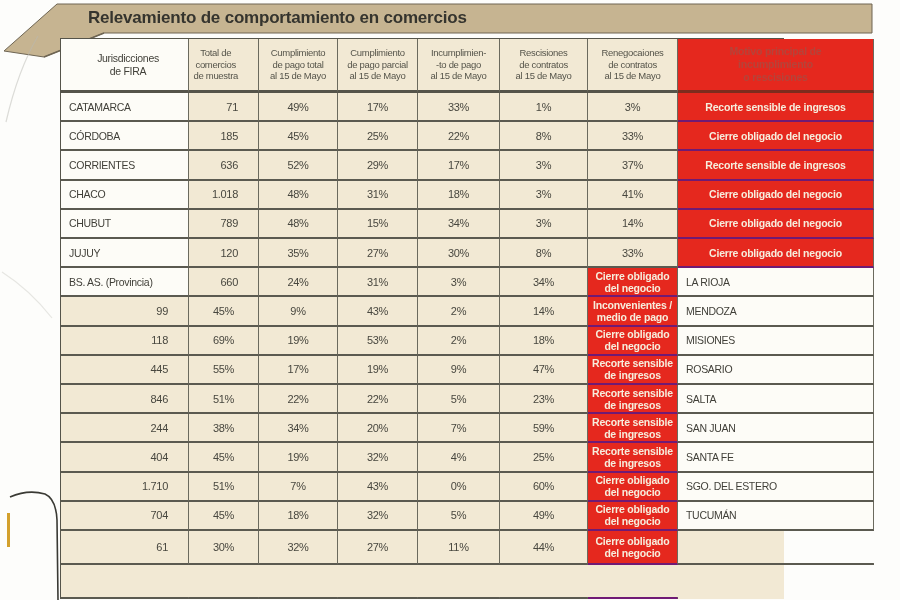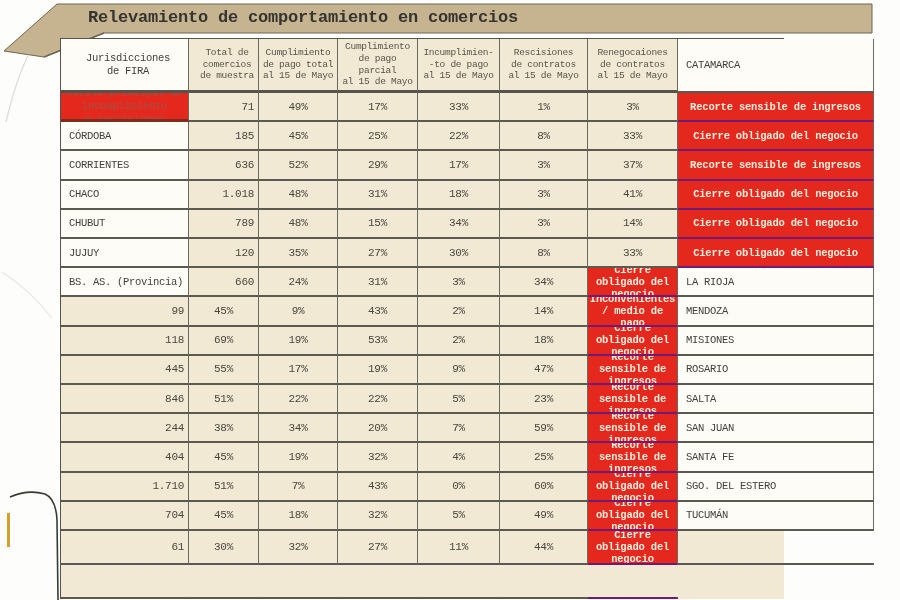--- a/index.html
+++ b/index.html
@@ -1,21 +1,21 @@
 <!DOCTYPE html>
 <html><head>
 <meta charset="utf-8">
 <style>
   html,body{margin:0;padding:0;}
   #stage{
     position:relative;
     width:900px;height:600px;
     background:#fdfdfb;
     overflow:hidden;
-    font-family:Liberation Mono, monospace;
+    font-family:Liberation Sans, sans-serif;
   }
   
   #banner-svg{position:absolute;left:0;top:0;}
   #page-title{
     position:absolute;left:88px;top:8px;
     font-size:17px;font-weight:bold;color:#35342e;
     letter-spacing:-0.2px;white-space:nowrap;
   }
   
   #data-table{
@@ -47,21 +47,21 @@
     background:#f2e9d4;
     padding:1px 1px;
   }
   .cell.header.c0{background:#fdfcf7;}
   .cell.header.c7{
     background:#e5281e;color:#b5443a;font-weight:bold;
     border-bottom:3px solid #7e2c1e;
   }
   
   .cell.c0{background:#fdfcf7;padding-left:8px;color:#403f38;font-size:10.5px;}
-  .cell.c1{justify-content:flex-end;padding-right:4px;}
+  .cell.c1{justify-content:flex-end;padding-right:20px;}
   .cell.c2,.cell.c3,.cell.c4,.cell.c5,.cell.c6{justify-content:center;}
   .cell.c7{
     background:#e5281e;color:#f6eedd;font-weight:bold;
     justify-content:center;text-align:center;
     font-size:10.5px;letter-spacing:-0.2px;
     border-bottom:2px solid #701a75;
   }
   .cell.total-row{font-weight:bold;color:#2e2d27;margin-top:32px;}
   .cell.total-row.c7{color:#fcf6e8;}
   
@@ -93,24 +93,24 @@
 al 15 de Mayo</div>
       <div class="cell header c4">Incumplimien-
 -to de pago
 al 15 de Mayo</div>
       <div class="cell header c5">Rescisiones
 de contratos
 al 15 de Mayo</div>
       <div class="cell header c6">Renegocaiones
 de contratos
 al 15 de Mayo</div>
-      <div class="cell c0">CATAMARCA</div>
       <div class="cell header c7">Motivo principal de
 incumplimiento
 o rescisiones</div>
+      <div class="cell c0">CATAMARCA</div>
       <div class="cell c1">71</div>
       <div class="cell c2">49%</div>
       <div class="cell c3">17%</div>
       <div class="cell c4">33%</div>
       <div class="cell c5">1%</div>
       <div class="cell c6">3%</div>
       <div class="cell c7">Recorte sensible de ingresos</div>
       <div class="cell c0">CÓRDOBA</div>
       <div class="cell c1">185</div>
       <div class="cell c2">45%</div>

